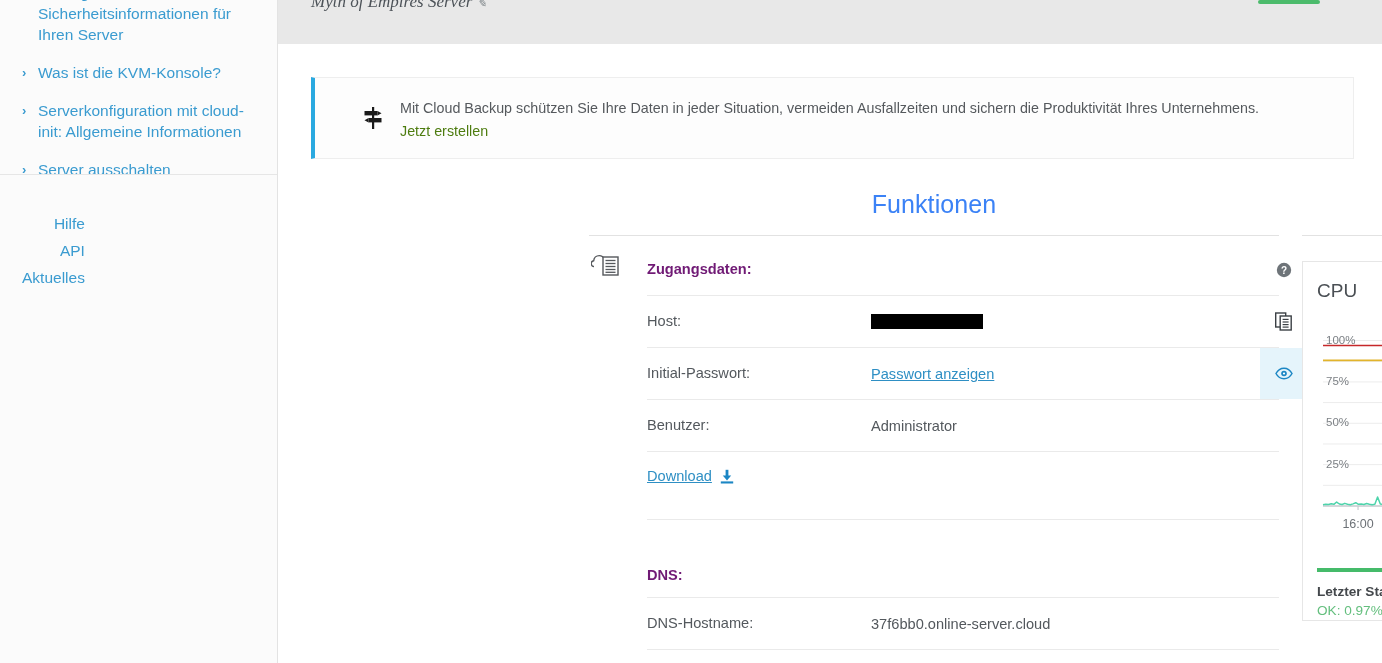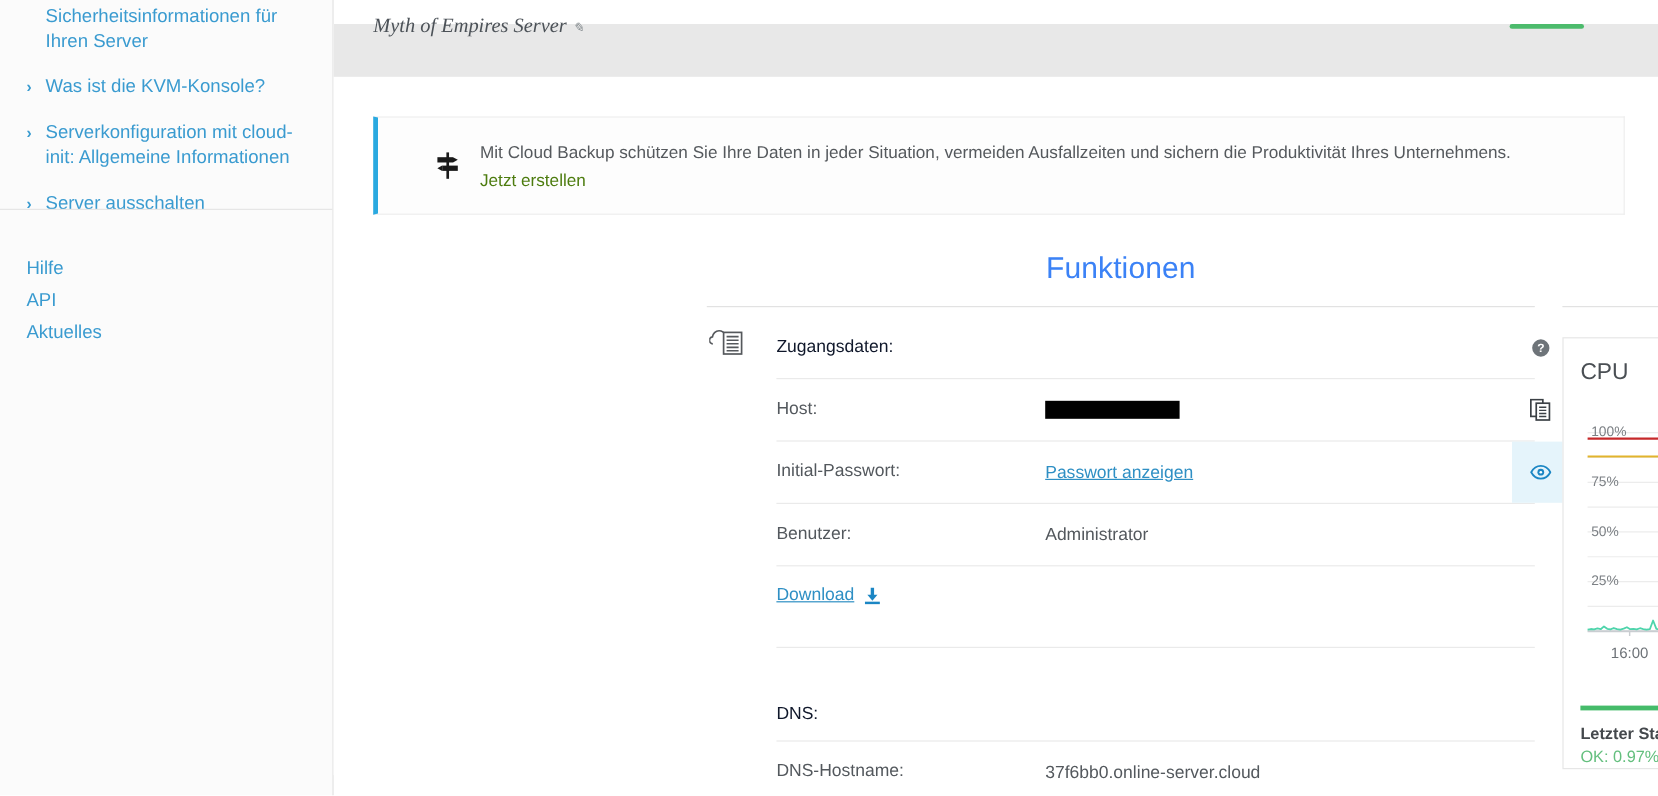--- a/index.html
+++ b/index.html
@@ -27,28 +27,28 @@
   }
   .help-link .chev {
     flex: 0 0 14px; color: #3a9bd0; font-size: 13px; line-height: 21px;
     font-weight: 600; margin-right: 2px;
   }
   .help-link .lbl { display: block; }
   .sidebar-divider {
     position: absolute; left: 0; right: 0; top: 174px;
     height: 1px; background: #e6e6e6;
   }
-  .foot-links { position: absolute; top: 210px; left: 22px; }
+  .foot-links { position: absolute; top: 210px; left: 22px; text-align: right; }
   .foot-link {
     display: block; color: #3a9bd0; font-size: 15.5px;
     line-height: 27px; text-decoration: none; cursor: pointer;
   }
 
   
-  .main { flex: 1; position: relative; height: 626px; background: #fff; margin-top: 20px; }
+  .main { flex: 1; position: relative; height: 626px; background: #fff; }
 
   .top-strip {
     position: absolute; top: 0; left: 0; right: 0; height: 44px;
     background: #e8e8e8;
   }
   .server-title {
     position: absolute; left: 33px; top: -8px;
     font-family: "Liberation Serif", serif;
     font-style: italic; font-size: 17px; color: #4c5258;
     white-space: nowrap;
@@ -96,21 +96,21 @@
     position: absolute; left: 2px; top: 14px; width: 32px; height: 28px;
   }
   .row {
     display: flex; align-items: center; min-height: 52px;
     border-bottom: 1px solid #eaeaea; position: relative;
   }
   .row.tall { min-height: 58px; align-items: flex-start; padding-top: 16px; }
   .row-label {
     flex: 0 0 224px; font-size: 14.6px; color: #53585d; line-height: 21px;
   }
-  .row-label.bold { font-weight: 400; color: #0f172a; }
+  .row-label.bold { font-weight: 700; color: #701a75; }
   .row-value { font-size: 14.6px; color: #53585d; display: flex; align-items: center; }
   .row-value a { color: #2e8fc4; text-decoration: underline; cursor: pointer; }
   .redacted {
     display: inline-block; width: 112px; height: 15px; background: #000;
   }
   .row-action {
     position: absolute; right: -29px; top: 0; bottom: 0;
     width: 48px; display: flex; align-items: center; justify-content: center;
     cursor: pointer;
   }

